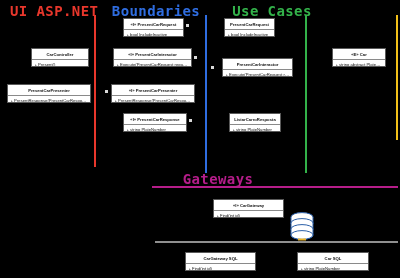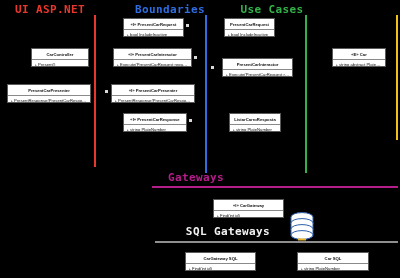--- a/index.html
+++ b/index.html
@@ -13,21 +13,21 @@
     position: relative;
     width: 400px; height: 278px;
     background: #000000;
   }
 
   
   .col-title {
     position: absolute;
     font-family: "DejaVu Sans Mono", monospace;
     font-weight: bold;
-    font-size: 11px;
+    font-size: 14px;
     letter-spacing: 0.4px;
     white-space: nowrap;
     text-align: center;
   }
 
   
   .vrule { position: absolute; width: 2px; }
 
   
   .hrule { position: absolute; height: 1.5px; }
@@ -70,21 +70,21 @@
   
   #db-cylinder { position: absolute; }
 </style>
 </head>
 <body>
 
 <div id="diagram">
 
   <div class="col-title" style="left:10px; top:3px; width:80px; color:#e8372c;">UI ASP.NET</div>
 
-  <div class="col-title" style="left:124px; top:3px; width:92px; color:#2f6de0;">Boundaries</div>
+  <div class="col-title" style="left:110px; top:3px; width:92px; color:#2f6de0;">Boundaries</div>
 
   <div class="col-title" style="left:228px; top:3px; width:88px; color:#33b24a;">Use Cases</div>
 
 
   <div class="vrule" style="left:94px; top:15px; height:152px; background:#e8372c;"></div>
 
   <div class="vrule" style="left:205px; top:15px; height:158px; background:#2f6de0;"></div>
 
   <div class="vrule" style="left:305px; top:15px; height:158px; background:#33b24a;"></div>
 
@@ -153,32 +153,31 @@
     </div>
   </div>
 
   <div class="uml" style="left:332px; top:48px; width:54px; height:19px;">
     <div class="uml-title">«E» Car</div>
     <div class="uml-members">
       <div class="uml-member">+ string abstract PlateNumber</div>
     </div>
   </div>
 
-  <div class="col-title" style="left:146px; top:171px; width:100px; color:#b51d8a;">Gateways</div>
+  <div class="col-title" style="left:168px; top:171px; width:100px; color:#b51d8a;">Gateways</div>
 
   <div class="hrule" style="left:152px; top:186px; width:246px; background:#b51d8a;"></div>
 
   <div class="uml" style="left:213px; top:199px; width:71px; height:19px;">
     <div class="uml-title">«I» CarGateway</div>
     <div class="uml-members">
       <div class="uml-member">+ Find(int id)</div>
     </div>
   </div>
 
-  <div class="col-title" style="left:178px; top:225px; width:100px; color:#f2f2f2;">SQL Gateways</div>
 
   <div class="hrule" style="left:155px; top:241px; width:243px; background:#8f8f8f;"></div>
 
   <div class="uml" style="left:185px; top:252px; width:71px; height:19px;">
     <div class="uml-title">CarGateway SQL</div>
     <div class="uml-members">
       <div class="uml-member">+ Find(int id)</div>
     </div>
   </div>
 

